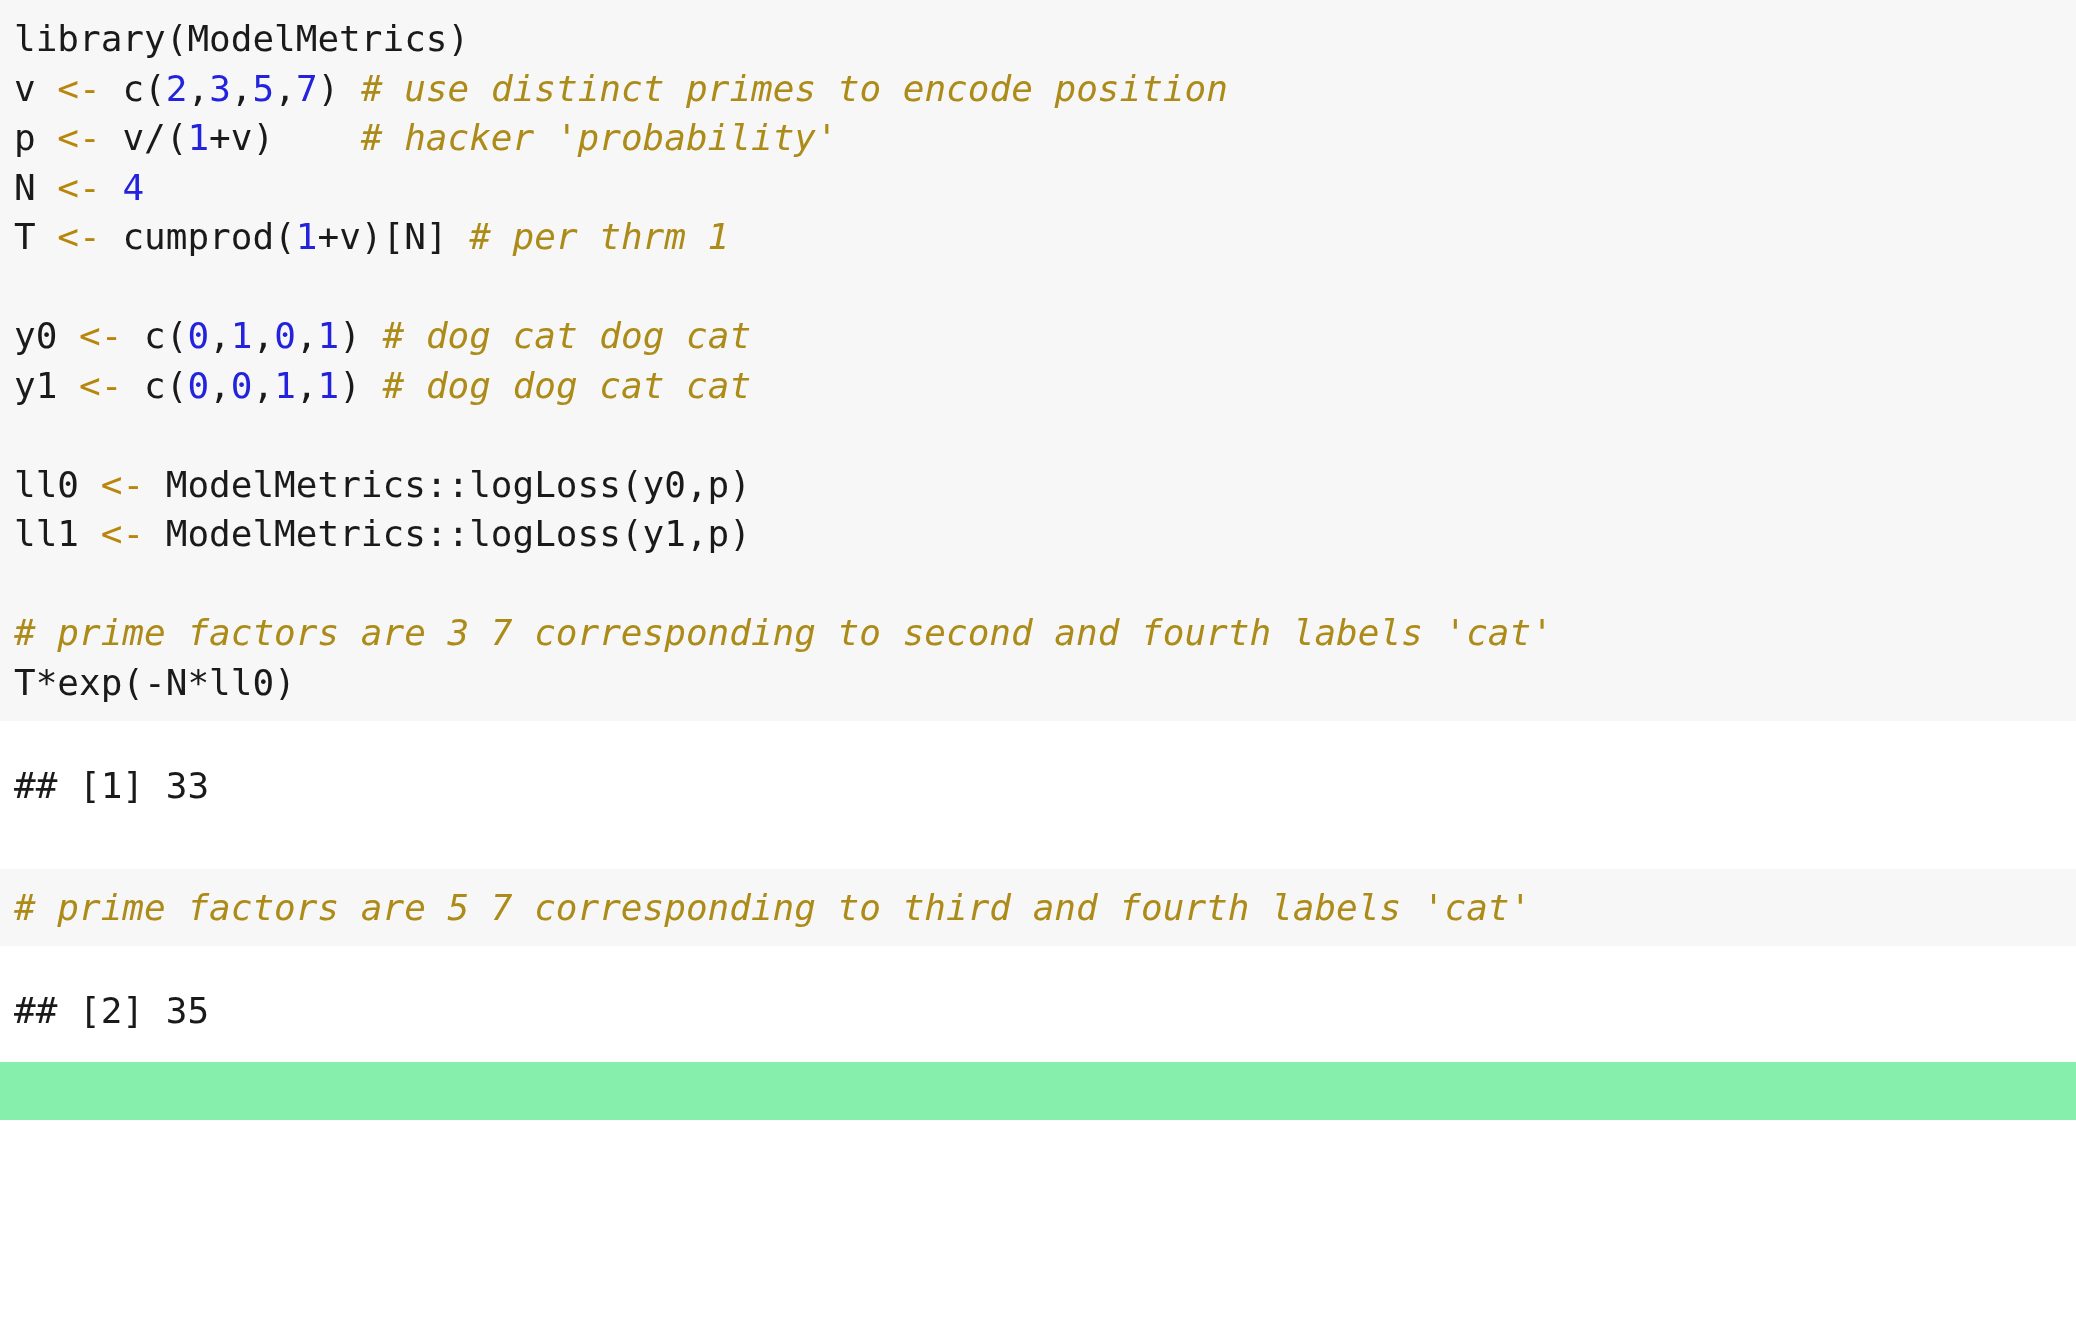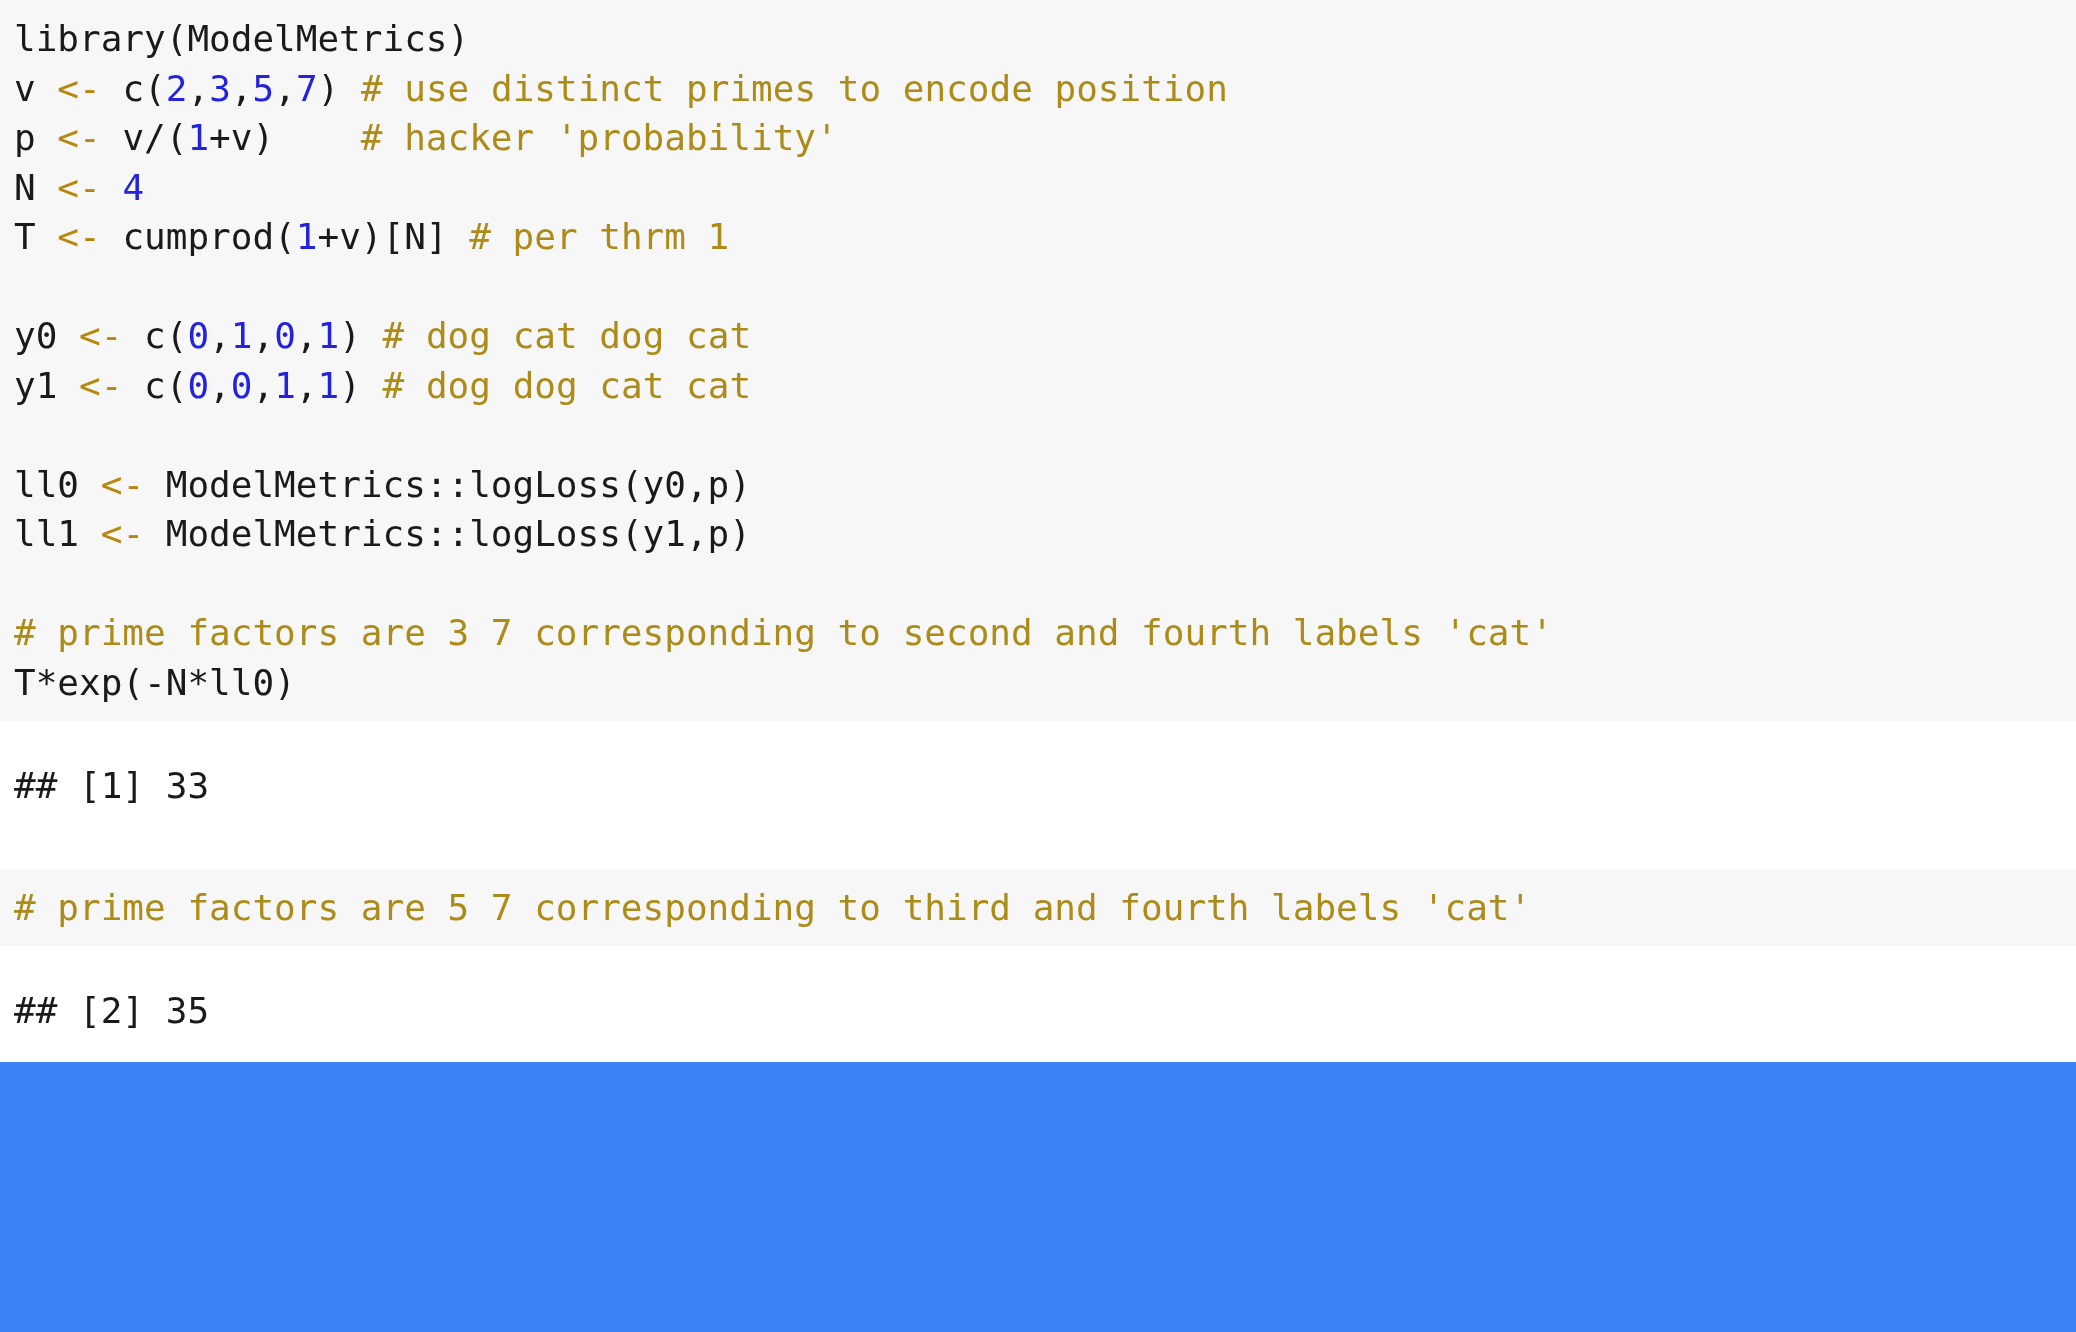--- a/index.html
+++ b/index.html
@@ -8,22 +8,22 @@
     background: #ffffff;
   }
   body {
     width: 2076px;
     height: 1332px;
     font-family: "DejaVu Sans Mono", "Liberation Mono", monospace;
     overflow: hidden;
   }
   .doc {
     width: 2076px;
-    height: 1332px;
-    background: #3b82f6;
+    height: 1120px;
+    background: #86efac;
     position: relative;
   }
 
   
   .chunk {
     width: 100%;
     box-sizing: border-box;
     font-family: "DejaVu Sans Mono", "Liberation Mono", monospace;
     font-size: 36px;
     line-height: 49.5px;
@@ -40,20 +40,21 @@
     color: #1a1a1a;
     padding-top: 26px;
     padding-bottom: 26px;
   }
   .ln { display: block; min-height: 49.5px; }
   .ln.blank { color: transparent; }
 
   
   .tok-com {
     color: #ad8b18;
+    font-style: italic;
   }
   .tok-num { color: #2323dd; }
   .tok-op  { color: #b8860b; }
   .tok-plain { color: #1a1a1a; }
 
   .spacer-sm { height: 32px; background: #ffffff; }
   .spacer-xs { height: 14px; background: #ffffff; }
 </style>
 </head>
 <body>

